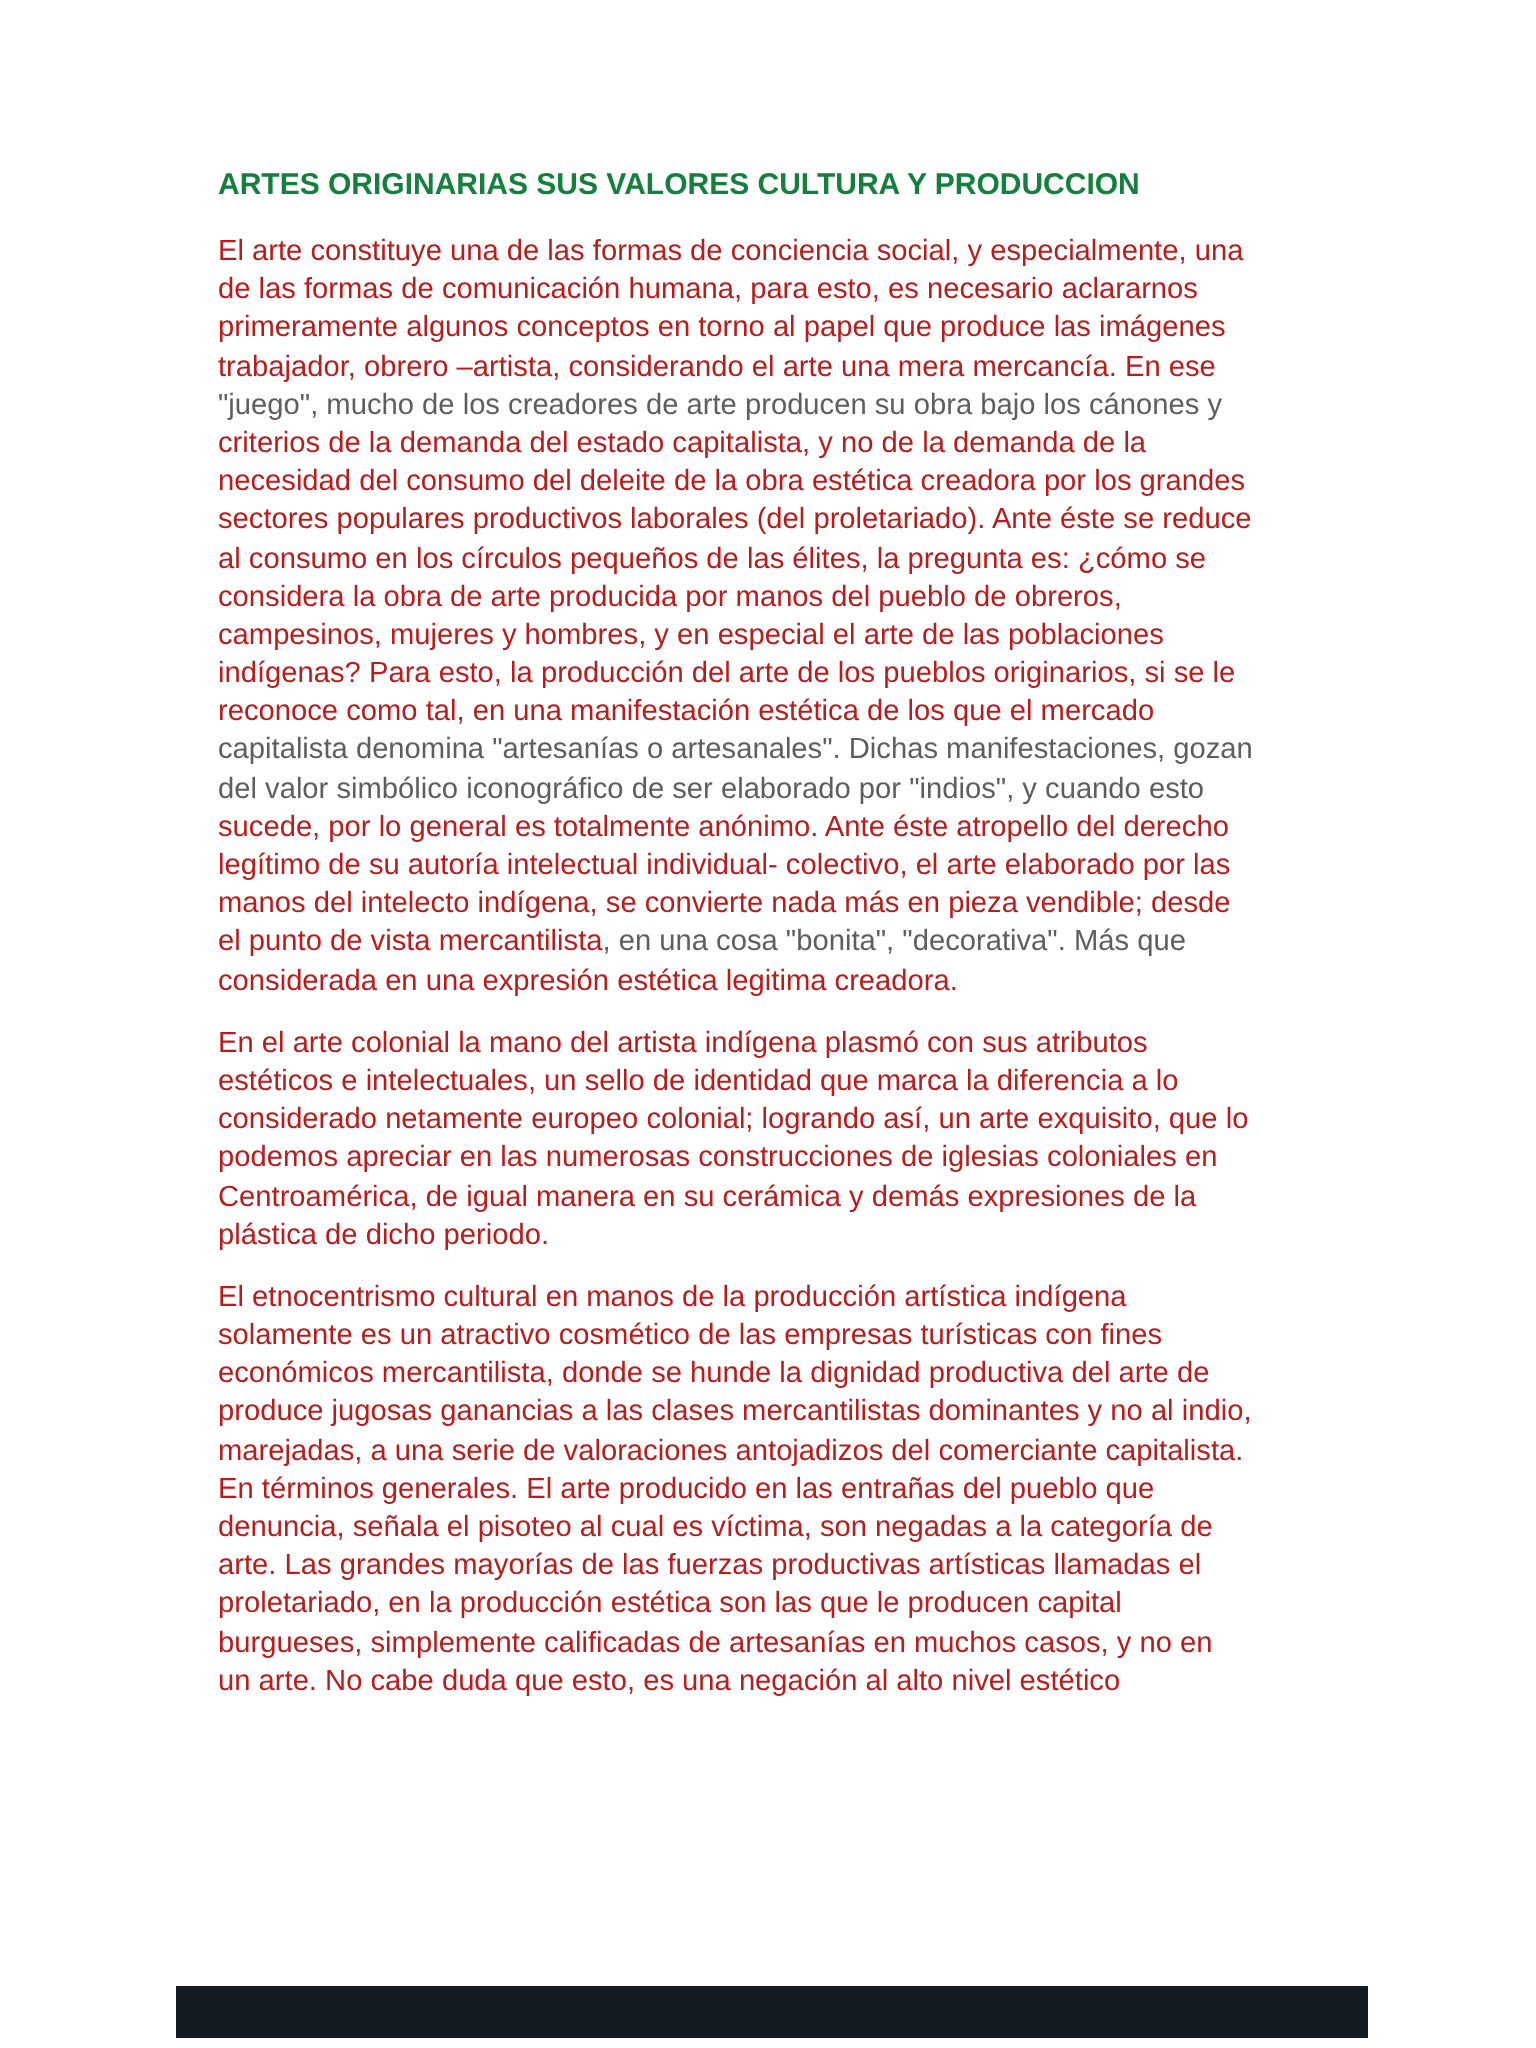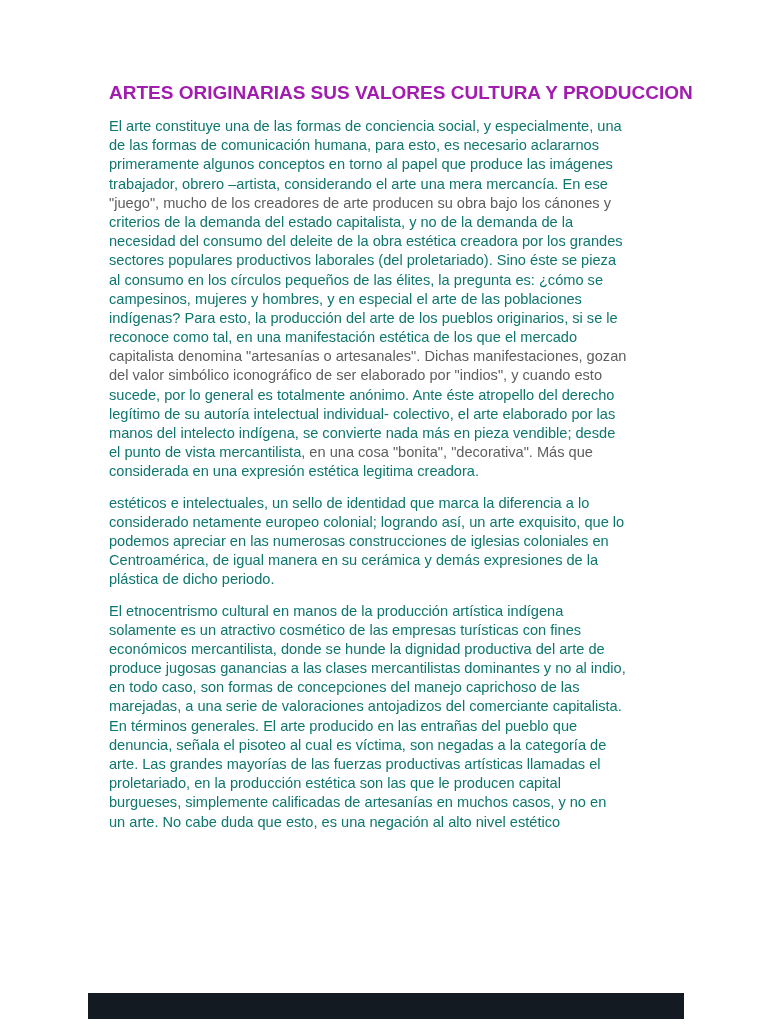--- a/index.html
+++ b/index.html
@@ -16,36 +16,36 @@
     font-family: "Liberation Sans", sans-serif;
   }
   .content {
     position: absolute;
     left: 109px;
     top: 83px;
     width: 590px;
   }
   .doc-title {
     margin: 0 0 15px 0;
-    font-size: 19px;
+    font-size: 15px;
     line-height: 19px;
     font-weight: bold;
-    color: #a21caf;
+    color: #15803d;
     white-space: nowrap;
   }
   .paragraph {
     margin: 0 0 12px 0;
   }
   .line {
     height: 19.2px;
     line-height: 19.2px;
     font-size: 14.6px;
     white-space: nowrap;
   }
-  .run.dark  { color: #0f766e; }
+  .run.dark  { color: #b91c1c; }
   .run.light { color: #5e5e5e; }
   .page-gap-bar {
     position: absolute;
     left: 88px;
     top: 993px;
     width: 596px;
     height: 26px;
     background: #141a21;
   }
 </style>
@@ -57,46 +57,47 @@
     <h1 class="doc-title">ARTES ORIGINARIAS SUS VALORES CULTURA Y PRODUCCION</h1>
     <div>
         <div class="paragraph">
           <div class="line"><span class="run dark">El arte constituye una de las formas de conciencia social, y especialmente, una</span></div>
           <div class="line"><span class="run dark">de las formas de comunicación humana, para esto, es necesario aclararnos</span></div>
           <div class="line"><span class="run dark">primeramente algunos conceptos en torno al papel que produce las imágenes</span></div>
           <div class="line"><span class="run dark">trabajador, obrero –artista, considerando el arte una mera mercancía. En ese</span></div>
           <div class="line"><span class="run light">"juego", mucho de los creadores de arte producen su obra bajo los cánones y</span></div>
           <div class="line"><span class="run dark">criterios de la demanda del estado capitalista, y no de la demanda de la</span></div>
           <div class="line"><span class="run dark">necesidad del consumo del deleite de la obra estética creadora por los grandes</span></div>
-          <div class="line"><span class="run dark">sectores populares productivos laborales (del proletariado). Sino éste se pieza</span></div>
+          <div class="line"><span class="run dark">sectores populares productivos laborales (del proletariado). Ante éste se reduce</span></div>
           <div class="line"><span class="run dark">al consumo en los círculos pequeños de las élites, la pregunta es: ¿cómo se</span></div>
+          <div class="line"><span class="run dark">considera la obra de arte producida por manos del pueblo de obreros,</span></div>
           <div class="line"><span class="run dark">campesinos, mujeres y hombres, y en especial el arte de las poblaciones</span></div>
           <div class="line"><span class="run dark">indígenas? Para esto, la producción del arte de los pueblos originarios, si se le</span></div>
           <div class="line"><span class="run dark">reconoce como tal, en una manifestación estética de los que el mercado</span></div>
           <div class="line"><span class="run light">capitalista denomina "artesanías o artesanales". Dichas manifestaciones, gozan</span></div>
           <div class="line"><span class="run light">del valor simbólico iconográfico de ser elaborado por "indios", y cuando esto</span></div>
           <div class="line"><span class="run dark">sucede, por lo general es totalmente anónimo. Ante éste atropello del derecho</span></div>
           <div class="line"><span class="run dark">legítimo de su autoría intelectual individual- colectivo, el arte elaborado por las</span></div>
           <div class="line"><span class="run dark">manos del intelecto indígena, se convierte nada más en pieza vendible; desde</span></div>
           <div class="line"><span class="run dark">el punto de vista mercantilista</span><span class="run light">, en una cosa "bonita", "decorativa". Más que</span></div>
           <div class="line"><span class="run dark">considerada en una expresión estética legitima creadora.</span></div>
         </div>
         <div class="paragraph">
+          <div class="line"><span class="run dark">En el arte colonial la mano del artista indígena plasmó con sus atributos</span></div>
           <div class="line"><span class="run dark">estéticos e intelectuales, un sello de identidad que marca la diferencia a lo</span></div>
           <div class="line"><span class="run dark">considerado netamente europeo colonial; logrando así, un arte exquisito, que lo</span></div>
           <div class="line"><span class="run dark">podemos apreciar en las numerosas construcciones de iglesias coloniales en</span></div>
           <div class="line"><span class="run dark">Centroamérica, de igual manera en su cerámica y demás expresiones de la</span></div>
           <div class="line"><span class="run dark">plástica de dicho periodo.</span></div>
         </div>
         <div class="paragraph">
           <div class="line"><span class="run dark">El etnocentrismo cultural en manos de la producción artística indígena</span></div>
           <div class="line"><span class="run dark">solamente es un atractivo cosmético de las empresas turísticas con fines</span></div>
           <div class="line"><span class="run dark">económicos mercantilista, donde se hunde la dignidad productiva del arte de</span></div>
           <div class="line"><span class="run dark">produce jugosas ganancias a las clases mercantilistas dominantes y no al indio,</span></div>
-          <div class="line"><span class="run dark">en todo caso, son formas de concepciones del manejo caprichoso de las</span></div>
           <div class="line"><span class="run dark">marejadas, a una serie de valoraciones antojadizos del comerciante capitalista.</span></div>
           <div class="line"><span class="run dark">En términos generales. El arte producido en las entrañas del pueblo que</span></div>
           <div class="line"><span class="run dark">denuncia, señala el pisoteo al cual es víctima, son negadas a la categoría de</span></div>
           <div class="line"><span class="run dark">arte. Las grandes mayorías de las fuerzas productivas artísticas llamadas el</span></div>
           <div class="line"><span class="run dark">proletariado, en la producción estética son las que le producen capital</span></div>
           <div class="line"><span class="run dark">burgueses, simplemente calificadas de artesanías en muchos casos, y no en</span></div>
           <div class="line"><span class="run dark">un arte. No cabe duda que esto, es una negación al alto nivel estético</span></div>
         </div>
       </div>
   </div>

